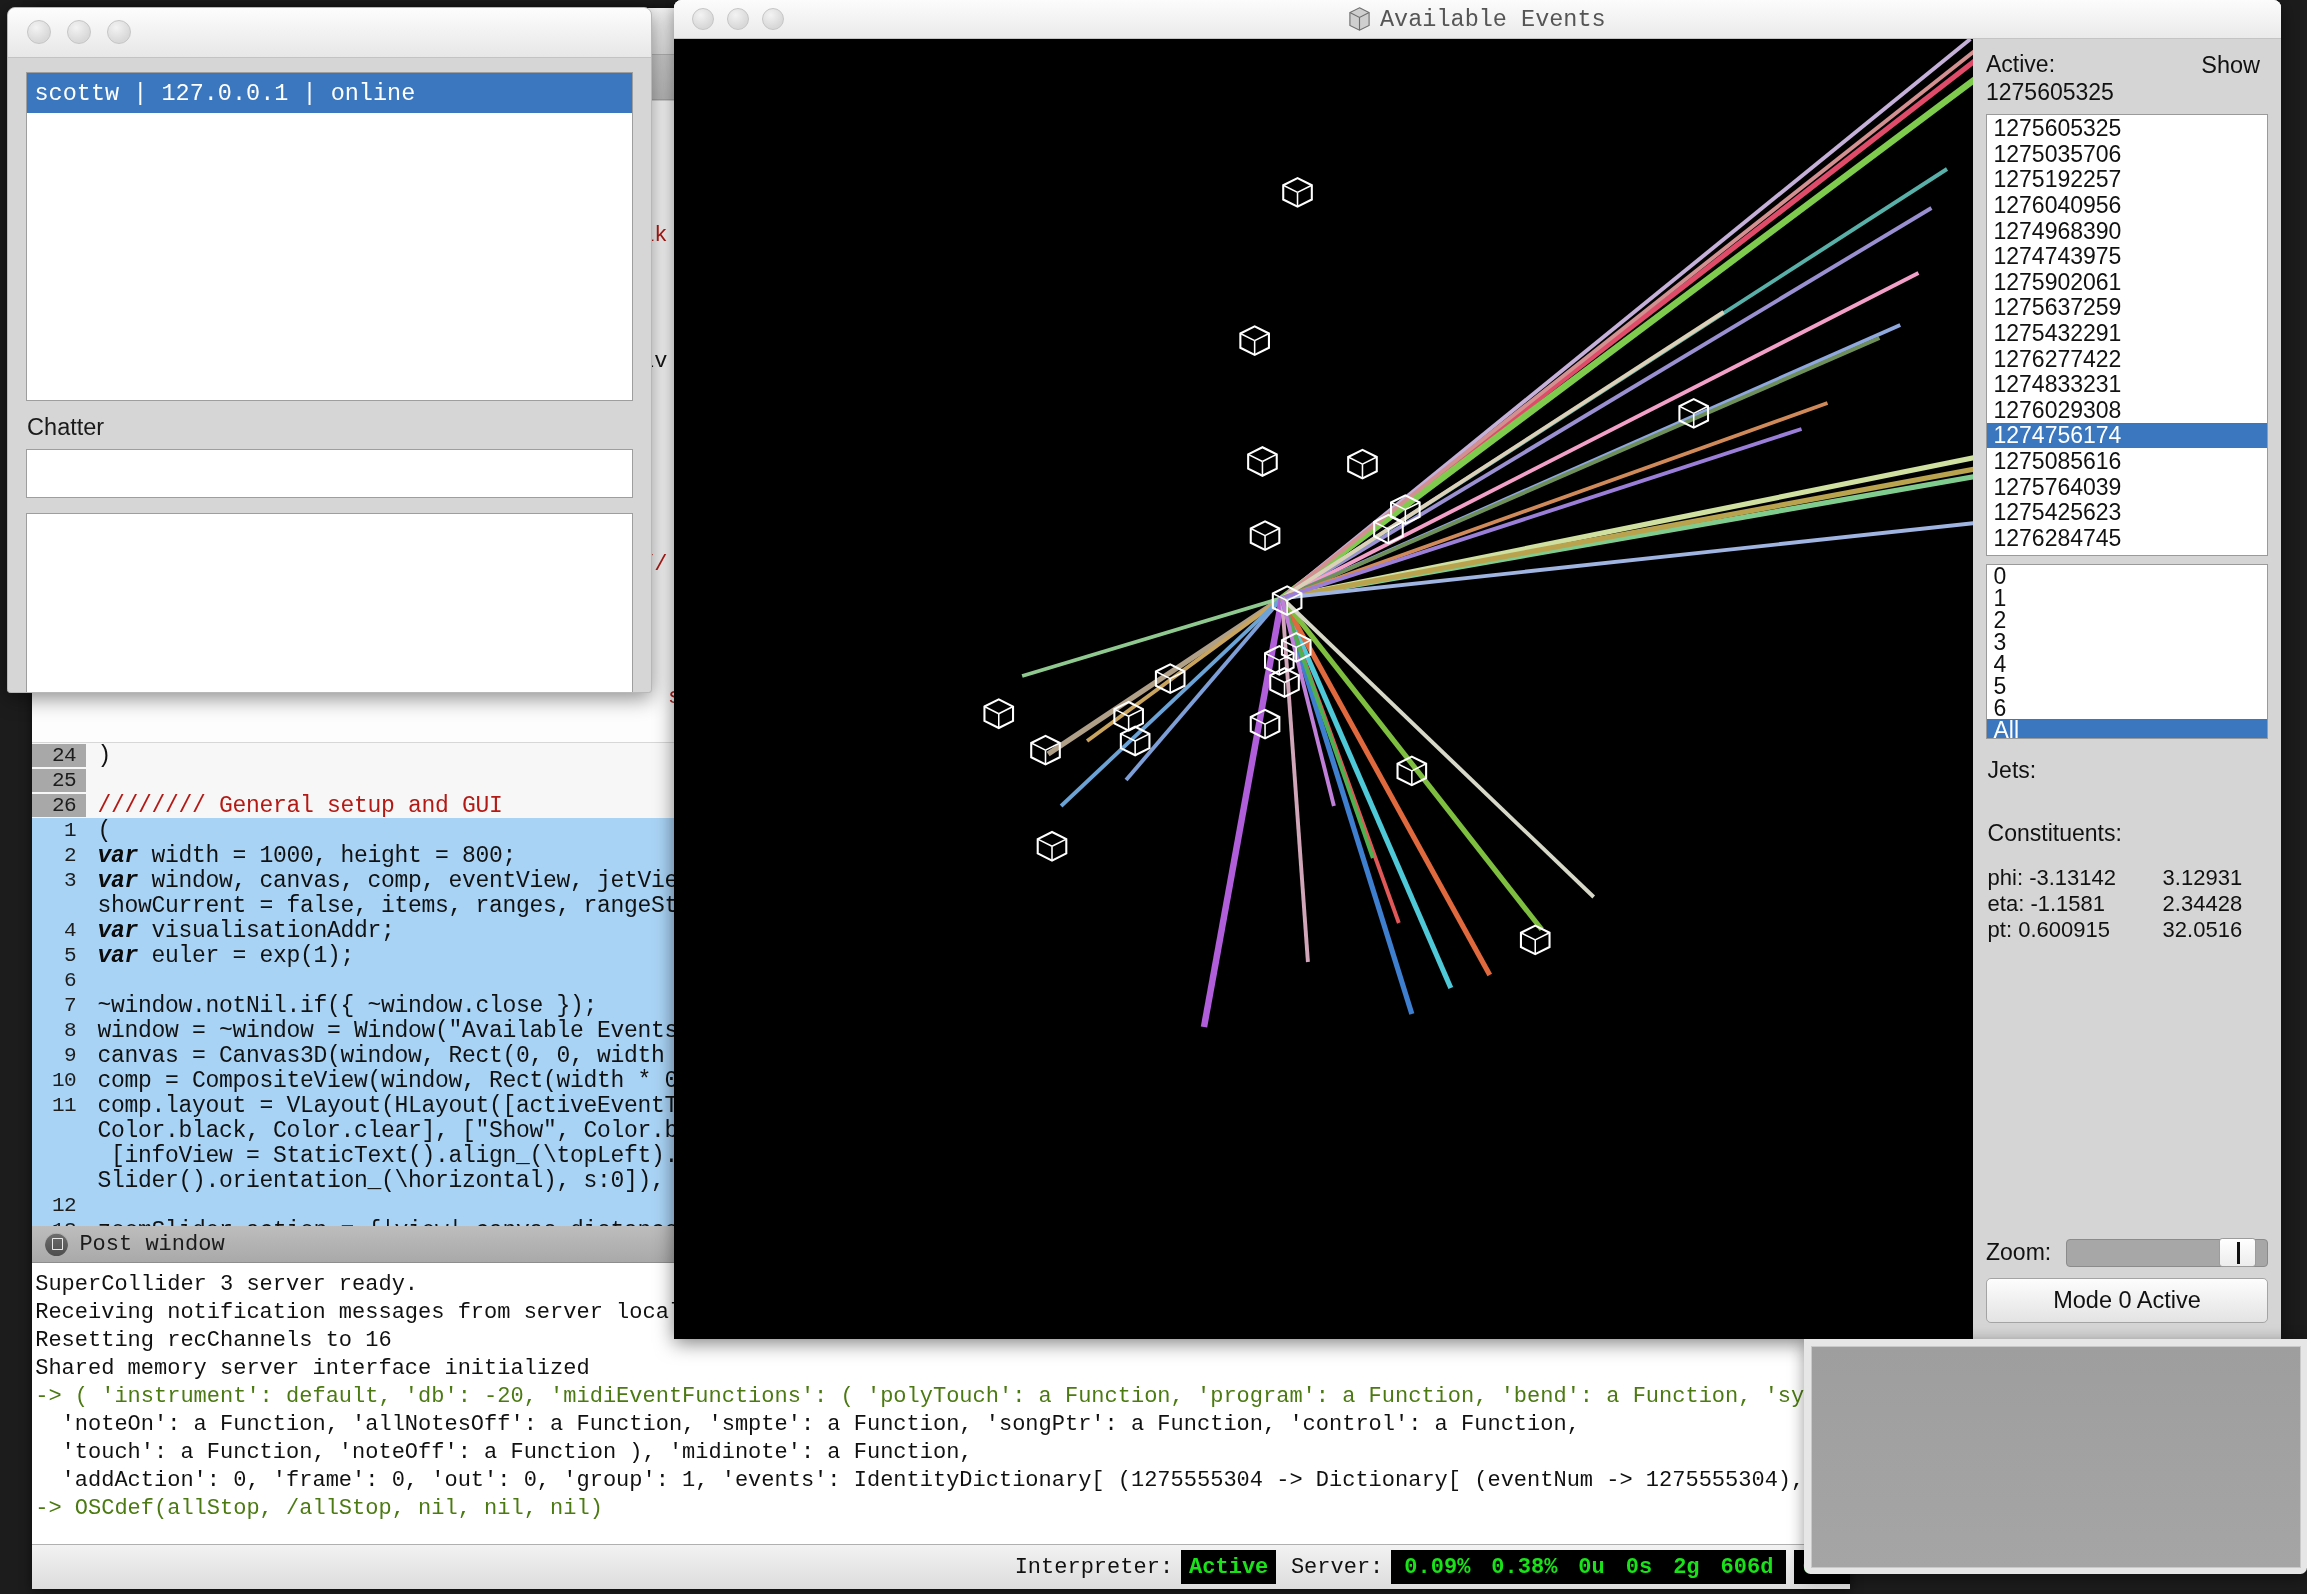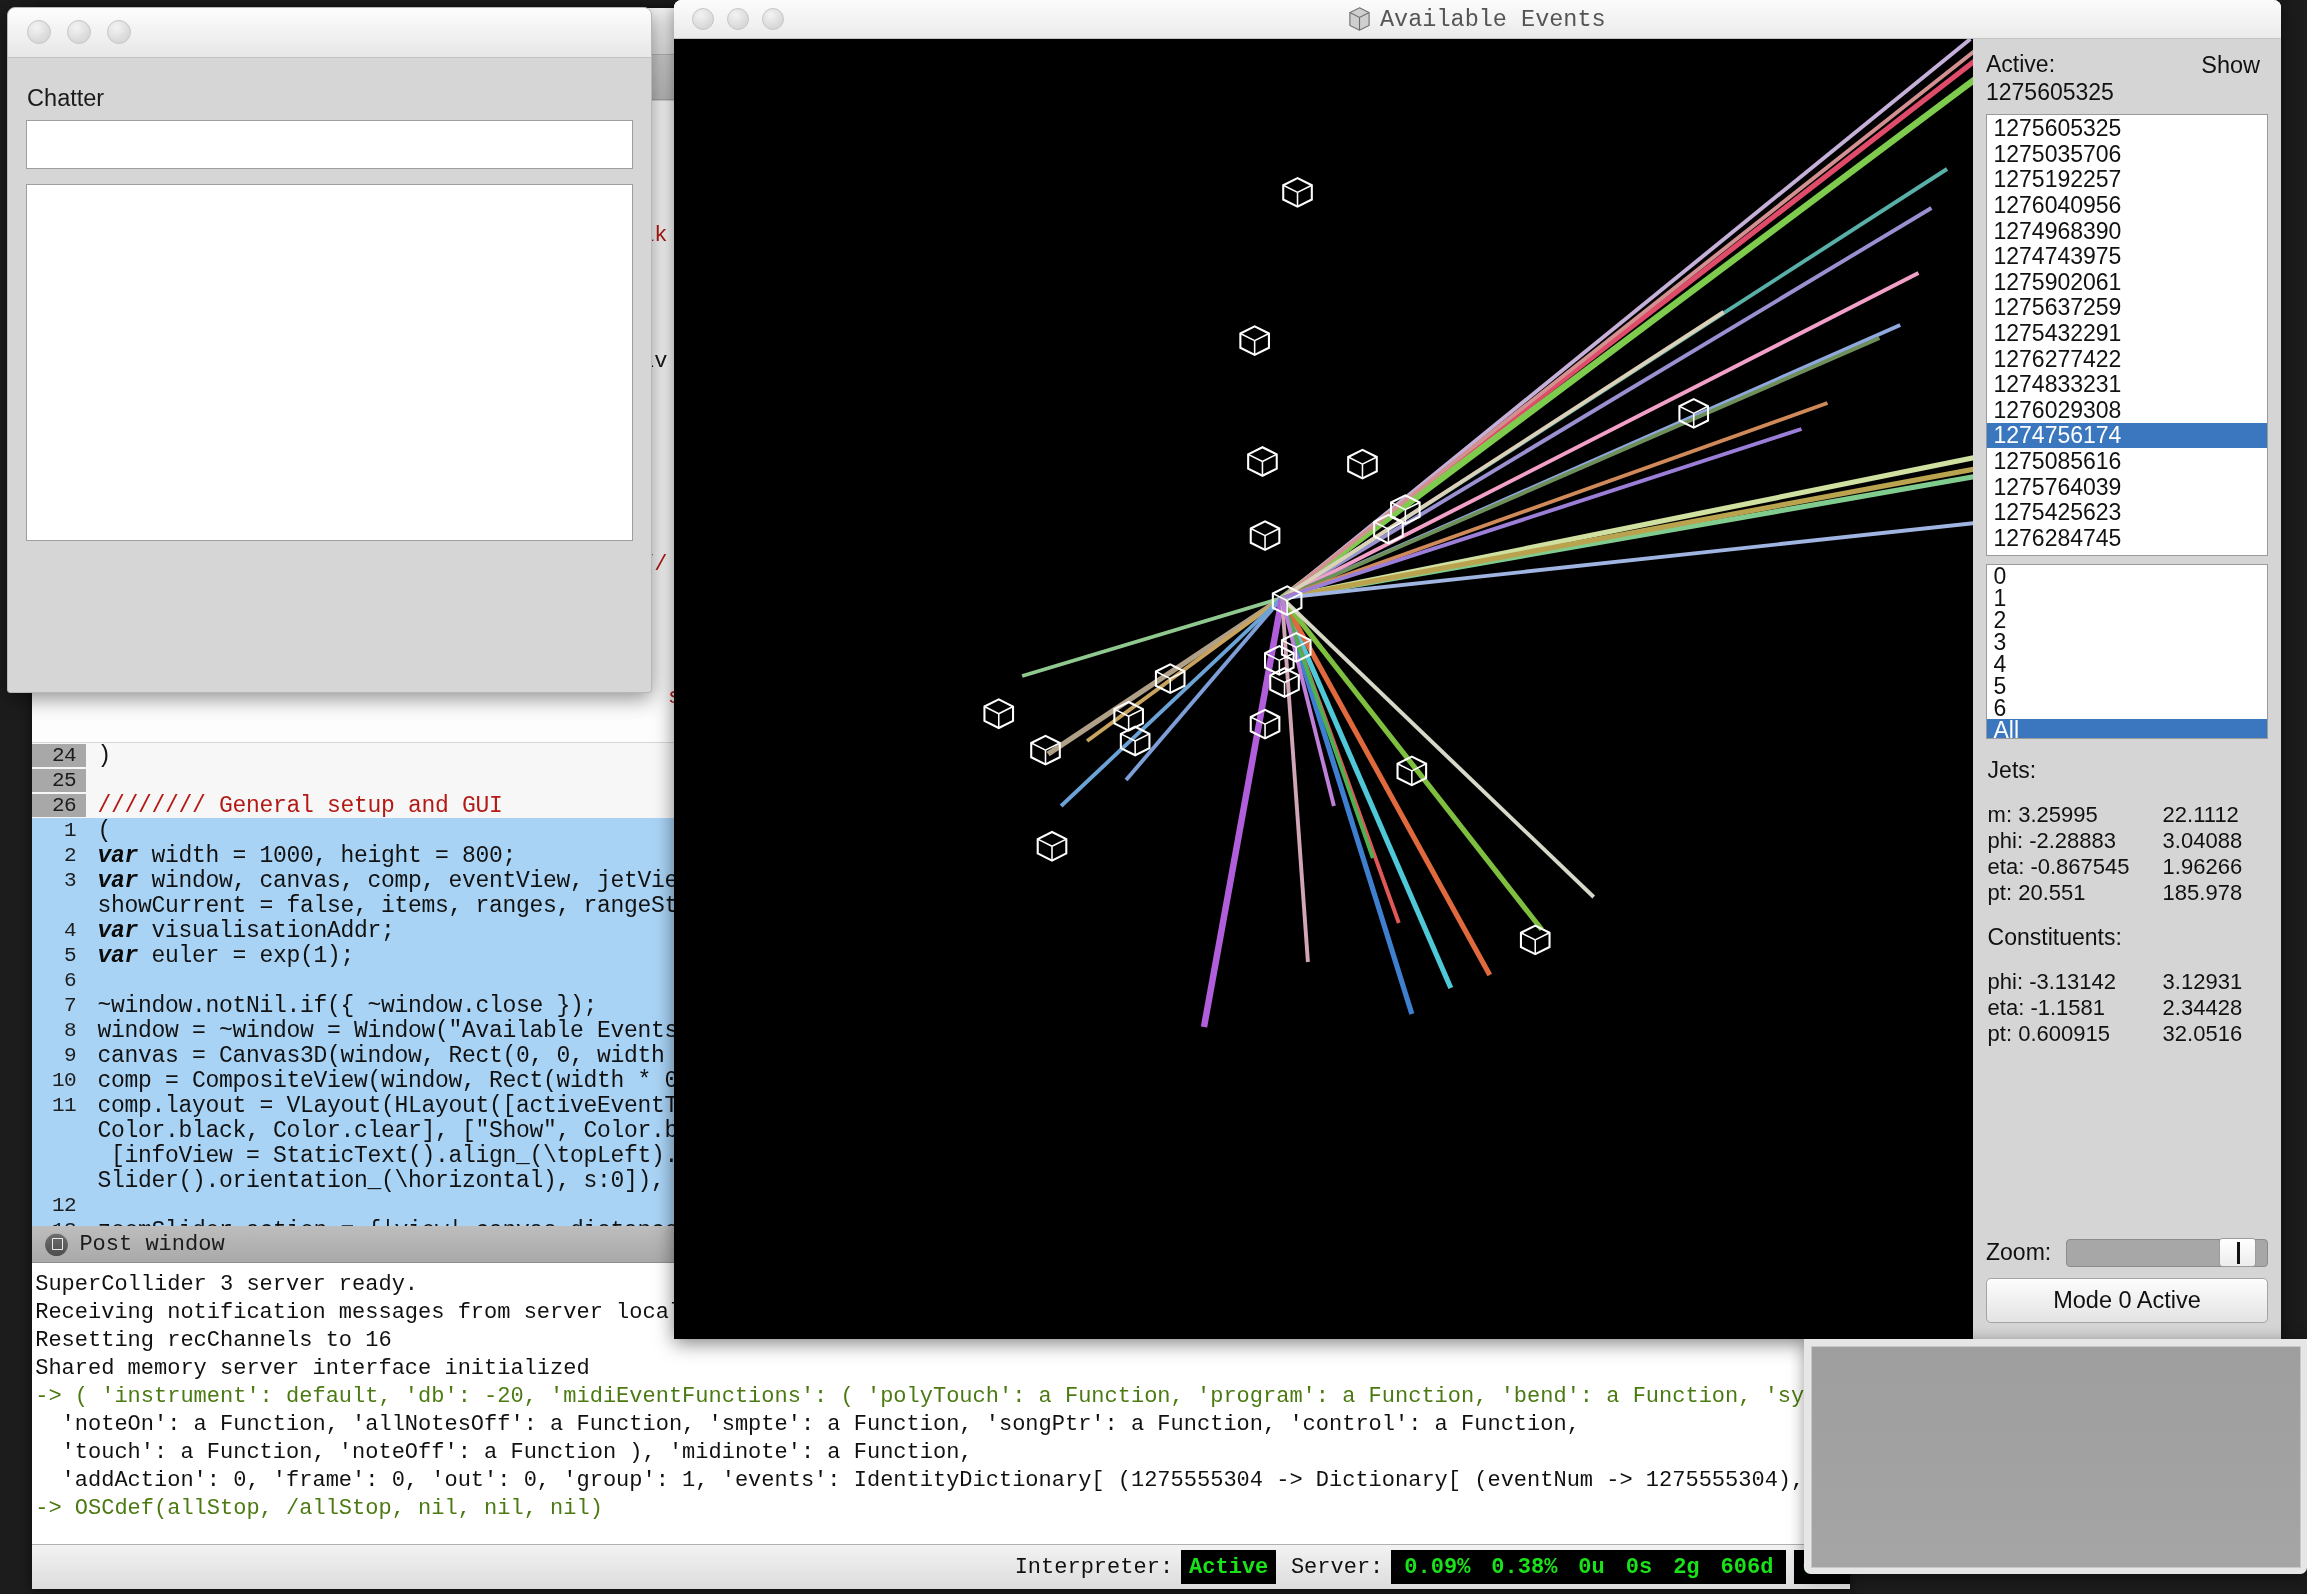--- a/index.html
+++ b/index.html
@@ -366,20 +366,23 @@
 
   <div class="beer">
     <div class="beer-title">
       <div class="lights">
         <div class="light"></div>
         <div class="light"></div>
         <div class="light"></div>
       </div>
     </div>
     <div class="beer-body">
+      <div class="userlist">
+        <div class="ul-item">scottw | 127.0.0.1 | online</div>
+      </div>
       <div class="chatter-label">Chatter</div>
       <div class="chatter-input" title=""></div>
       <div class="chatter-box"></div>
     </div>
   </div>
 
   <div class="events">
     <div class="ev-title">
       <div class="lights">
         <div class="light"></div>
@@ -595,38 +598,20 @@
             <div class="it">1</div>
             <div class="it">2</div>
             <div class="it">3</div>
             <div class="it">4</div>
             <div class="it">5</div>
             <div class="it">6</div>
             <div class="it on">All</div>
           </div>
 
         <div class="sec-title">Jets:</div>
-        <div class="kvtable" id="jets-table">
-            <div class="kvrow">
-              <span class="k">m: 3.25995</span>
-              <span class="v">22.1112</span>
-            </div>
-            <div class="kvrow">
-              <span class="k">phi: -2.28883</span>
-              <span class="v">3.04088</span>
-            </div>
-            <div class="kvrow">
-              <span class="k">eta: -0.867545</span>
-              <span class="v">1.96266</span>
-            </div>
-            <div class="kvrow">
-              <span class="k">pt: 20.551</span>
-              <span class="v">185.978</span>
-            </div>
-          </div>
 
         <div class="sec-title">Constituents:</div>
         <div class="kvtable" id="const-table">
             <div class="kvrow">
               <span class="k">phi: -3.13142</span>
               <span class="v">3.12931</span>
             </div>
             <div class="kvrow">
               <span class="k">eta: -1.1581</span>
               <span class="v">2.34428</span>

